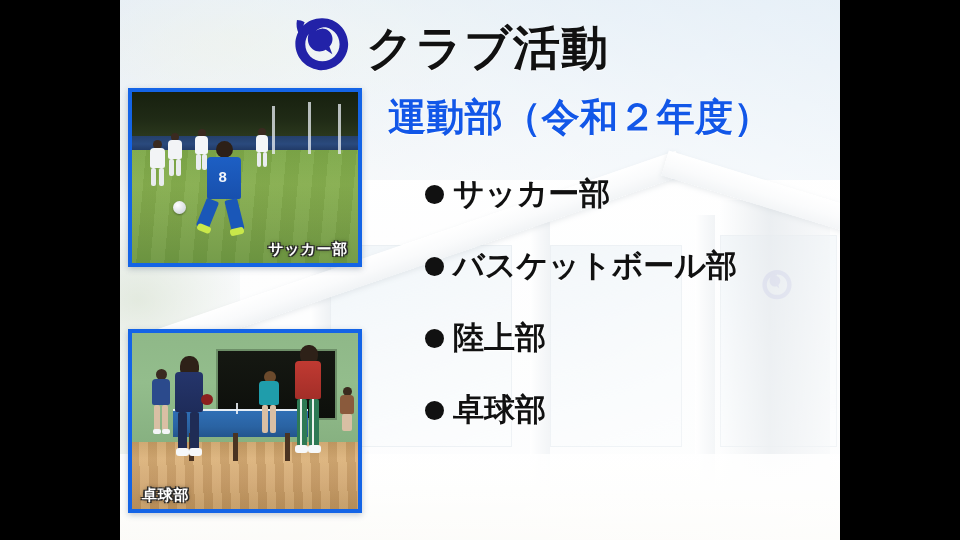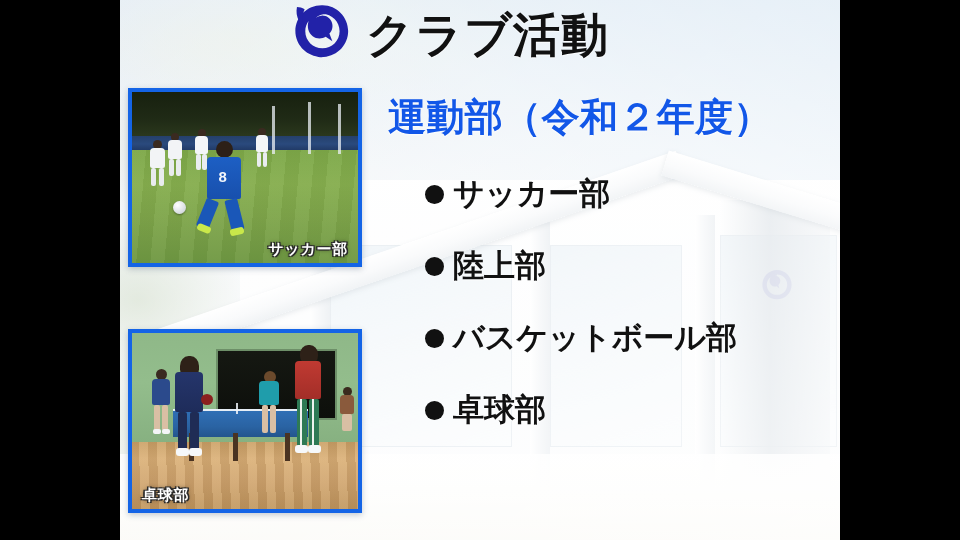--- a/index.html
+++ b/index.html
@@ -128,21 +128,21 @@
   .bg-haze {
     background: linear-gradient(145deg, rgba(255,255,255,.30) 0%, rgba(255,255,255,.50) 45%, rgba(255,255,255,.72) 100%);
   }
 
   
   #content { position: absolute; inset: 0; }
 
   
   .header {
     position: absolute;
-    left: 168px; top: 2px;
+    left: 168px; top: 15px;
     display: flex;
     align-items: center;
     gap: 14px;
   }
   .crest-mark { width: 64px; height: 64px; flex: 0 0 auto; }
   .page-title {
     font-size: 47px;
     font-weight: 700;
     color: #111111;
     letter-spacing: .02em;
@@ -308,25 +308,25 @@
 
       <div class="section-heading">運動部（令和２年度）</div>
 
       <ul class="club-list">
         <li class="club-item">
           <span class="bullet"></span>
           <span>サッカー部</span>
         </li>
         <li class="club-item">
           <span class="bullet"></span>
-          <span>陸上部</span>
+          <span>バスケットボール部</span>
         </li>
         <li class="club-item">
           <span class="bullet"></span>
-          <span>バスケットボール部</span>
+          <span>陸上部</span>
         </li>
         <li class="club-item">
           <span class="bullet"></span>
           <span>卓球部</span>
         </li>
       </ul>
 
       <div class="photo-card" id="photo-soccer">
         <div class="photo-inner">
           <div class="sc-sky"></div>

